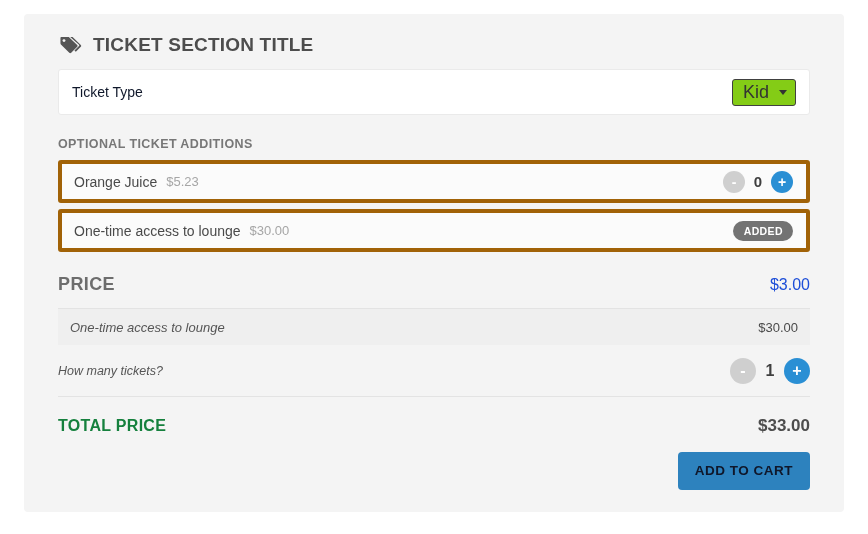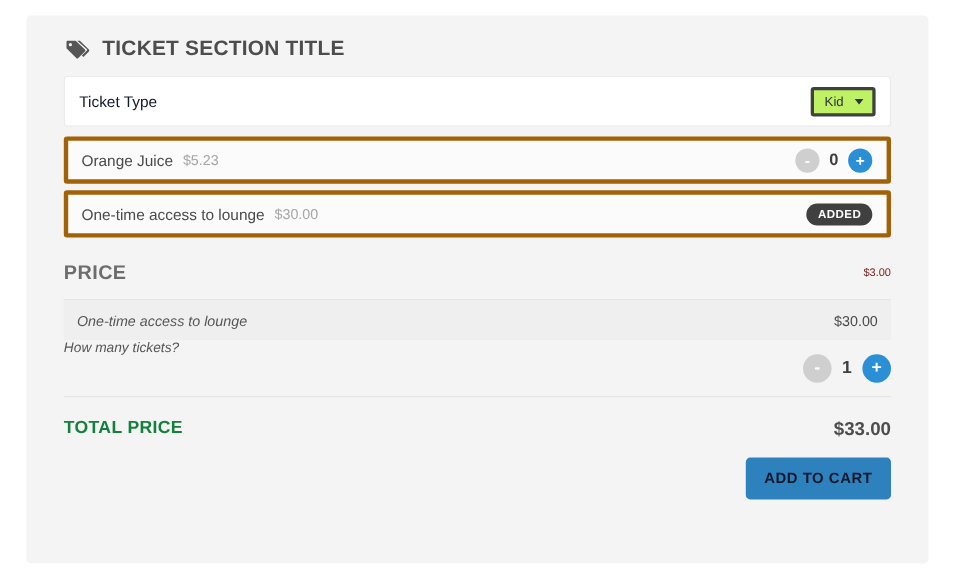--- a/index.html
+++ b/index.html
@@ -45,26 +45,26 @@
     height: 46px;
     background: #ffffff;
     border: 1px solid #eaeaea;
     border-radius: 3px;
     display: flex; align-items: center;
     padding: 0 13px;
   }
   .tt-label { font-size: 14px; color: #0f172a; flex: 1; }
   .tt-select {
     display: flex; align-items: center; gap: 10px;
-    border: 3px solid #404040;
+    border: 1px solid #404040;
     border-radius: 3px;
-    background: #bef264;
+    background: #84cc16;
     height: 27px;
     padding: 0 8px 0 10px;
-    font-size: 12px;
+    font-size: 18px;
     color: #333;
     cursor: pointer;
   }
   .caret {
     width: 0; height: 0;
     border-left: 4px solid transparent;
     border-right: 4px solid transparent;
     border-top: 5px solid #333;
   }
 
@@ -107,21 +107,21 @@
   .circ.minus { background: #cfcfcf; cursor: default; }
   .circ.plus  { background: #2a8fd4; cursor: pointer; }
   .qty {
     font-weight: bold; color: #3f3f3f;
     text-align: center;
   }
   .qty.sm { font-size: 15px; width: 26px; }
   .qty.lg { font-size: 16px; width: 28px; }
 
   .badge {
-    background: #404040;
+    background: #737373;
     color: #ffffff;
     font-size: 10.5px;
     font-weight: bold;
     letter-spacing: .4px;
     padding: 4px 10px 4px 11px;
     border-radius: 10px;
     text-transform: uppercase;
   }
 
   
@@ -129,33 +129,33 @@
     margin-top: 22px;
     display: flex; align-items: center;
     padding-bottom: 13px;
     border-bottom: 1px solid #e3e3e3;
   }
   .price-label {
     font-size: 18px; font-weight: bold;
     letter-spacing: .4px; color: #6d6d6d;
     text-transform: uppercase; flex: 1;
   }
-  .price-val { font-size: 10px; color: #7f1d1d; }
+  .price-val { font-size: 16px; color: #1d4ed8; }
 
   .line-item {
     background: #efefef;
     display: flex; align-items: center;
     height: 36px;
     padding: 0 12px;
   }
   .li-name { font-size: 13px; font-style: italic; color: #555; flex: 1; }
   .li-val  { font-size: 13px; color: #4a4a4a; }
 
   .qty-row {
-    display: flex; 
+    display: flex; align-items: center;
     height: 52px;
     border-bottom: 1px solid #e3e3e3;
   }
   .qty-label { font-size: 12.5px; font-style: italic; color: #555; flex: 1; }
 
   .total-row {
     display: flex; align-items: center;
     margin-top: 19px;
   }
   .total-label {
@@ -196,20 +196,21 @@
 
 
   <div class="tt-box">
     <div class="tt-label">Ticket Type</div>
     <div class="tt-select">
       <span>Kid</span>
       <span class="caret"></span>
     </div>
   </div>
 
+  <div class="sub-head">OPTIONAL TICKET ADDITIONS</div>
 
   <div class="add-row">
     <span class="add-name">Orange Juice</span>
     <span class="add-price">$5.23</span>
     <span class="add-spacer"></span>
     <div class="stepper">
       <div class="circ sm minus">-</div>
       <div class="qty sm">0</div>
       <div class="circ sm plus">+</div>
     </div>

